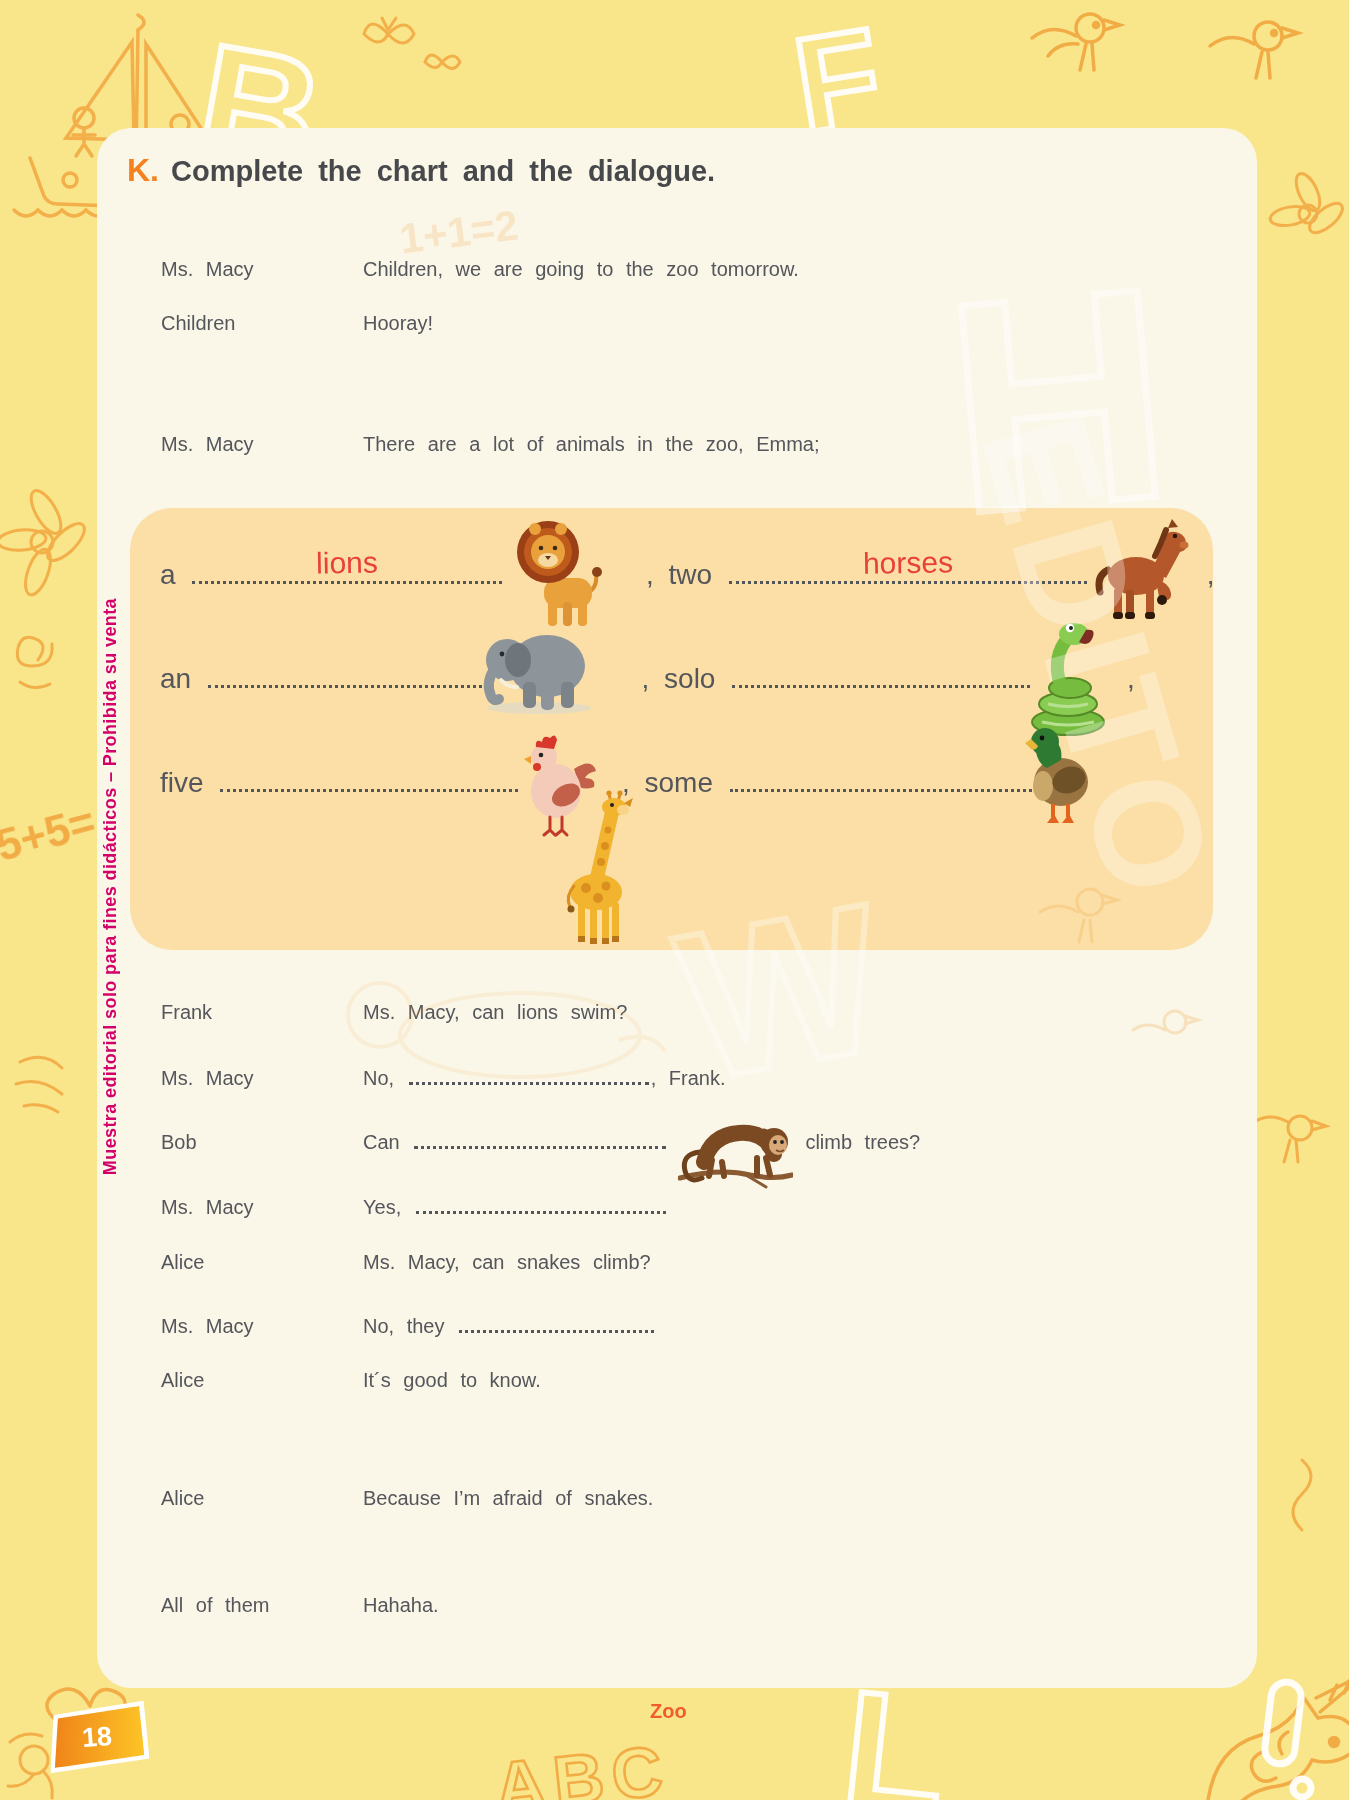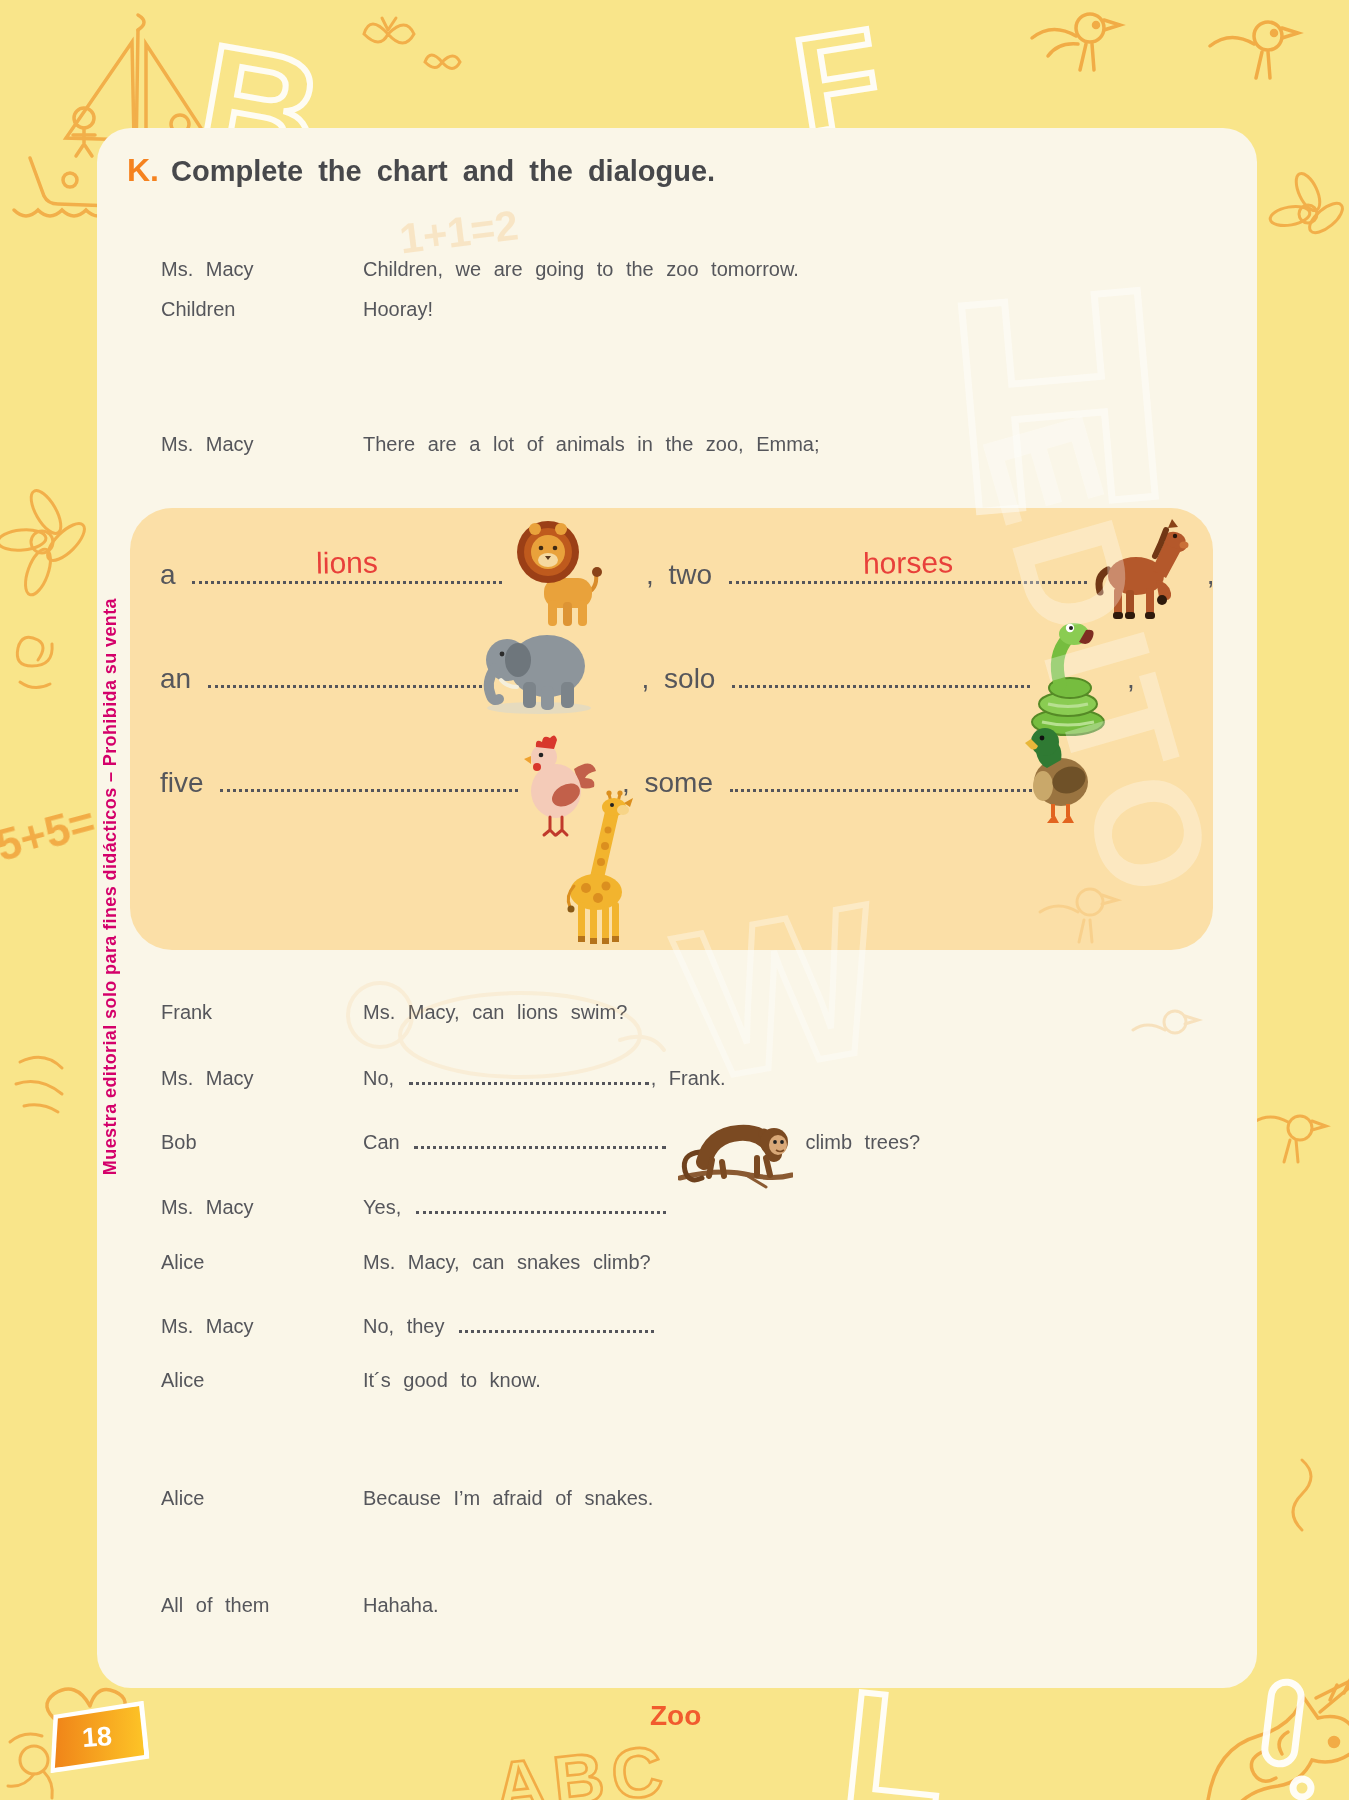--- a/index.html
+++ b/index.html
@@ -28,21 +28,21 @@
   .sidenote{position:absolute;left:100px;top:598px;writing-mode:vertical-rl;
             transform:rotate(180deg);font-size:18px;font-weight:bold;color:#D4006A;
             letter-spacing:.4px;white-space:nowrap;}
   .badge{position:absolute;left:46px;top:1704px;width:102px;height:66px;background:#fff;
          transform:rotate(-4deg);clip-path:polygon(9% 12%,98% 0,100% 88%,2% 100%);}
   .badge-inner{position:absolute;left:5px;top:5px;right:5px;bottom:5px;
          background:linear-gradient(95deg,#EF8018,#FDC527);
          clip-path:polygon(9% 12%,98% 0,100% 88%,2% 100%);
          display:flex;align-items:center;justify-content:center;
          color:#fff;font-size:27px;font-weight:bold;}
-  .zoo{position:absolute;left:650px;top:1700px;font-size:28px;font-weight:bold;color:#F15B2E;}
+  .zoo{position:absolute;left:650px;top:1700px;font-size:20px;font-weight:bold;color:#F15B2E;}
 </style>
 </head>
 <body>
 
 <div class="page">
 
   <svg class="overlay">
     <g stroke="#F1A63F" stroke-width="3.5" fill="none" stroke-linecap="round" opacity="0.85">
       <path d="M30 158 l14 38 q4 8 14 8 l110 4 q12 0 16 -12 l10 -34"></path>
       <circle cx="70" cy="180" r="7"></circle>
@@ -120,21 +120,21 @@
 
   <div class="panel">
 
     <div class="title">
       <span class="klet">K.</span><span>Complete the chart and the dialogue.</span>
     </div>
 
     <div class="drow" style="top:124px">
       <span class="speaker">Ms. Macy</span><span>Children, we are going to the zoo tomorrow.</span>
     </div>
-    <div class="drow" style="top:164px">
+    <div class="drow" style="top:178px">
       <span class="speaker">Children</span><span>Hooray!</span>
     </div>
     <div class="drow" style="top:299px">
       <span class="speaker">Ms. Macy</span><span>There are a lot of animals in the zoo, Emma;</span>
     </div>
 
     <div class="chartbox">
 
       <div class="crow" style="top:47px">
         <span>a</span>

